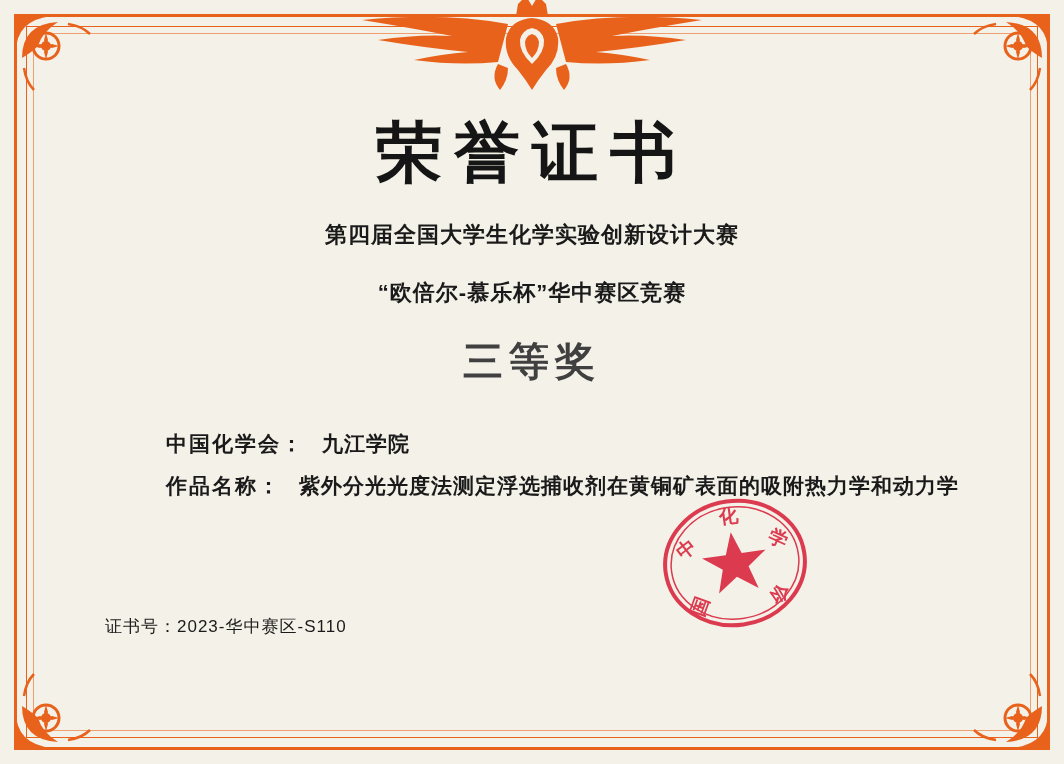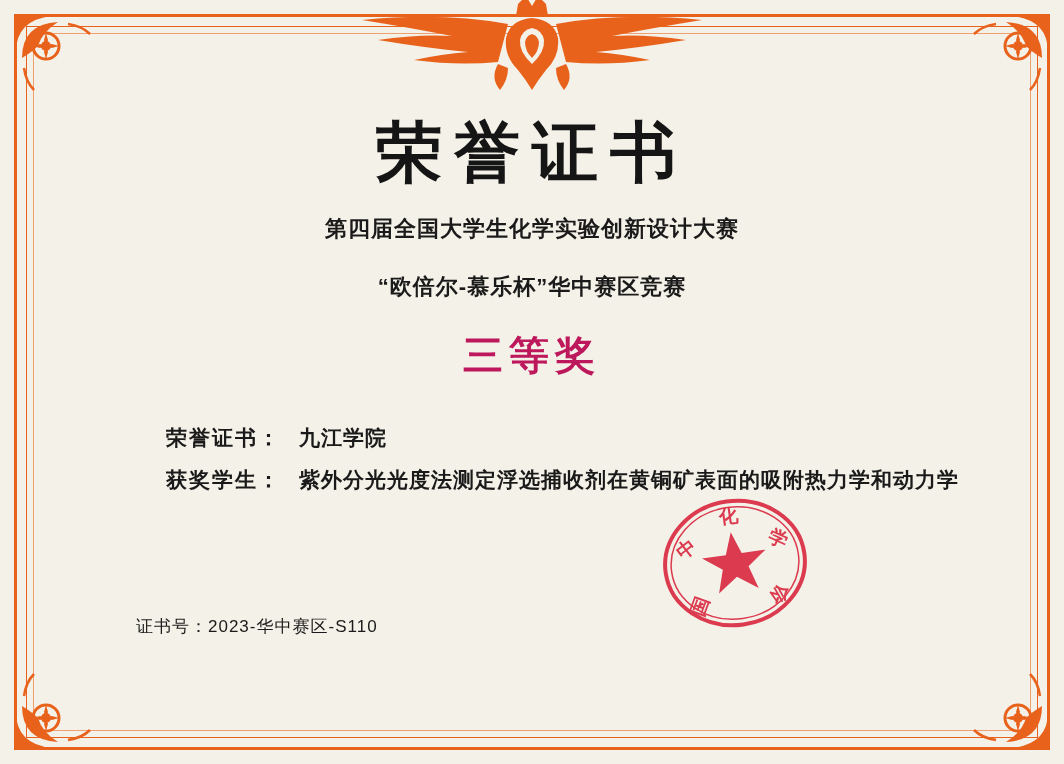--- a/index.html
+++ b/index.html
@@ -86,36 +86,36 @@
     margin-top: 26px;
     height: 92px;
     line-height: 92px;
     white-space: nowrap;
   }
 
   .sub-line1 {
     text-align: center;
     font-size: 22px;
     font-weight: bold;
-    margin-top: 16px;
+    margin-top: 22px;
     letter-spacing: 1px;
   }
   .sub-line2 {
     text-align: center;
     font-size: 22px;
     font-weight: bold;
     margin-top: 28px;
     letter-spacing: 1px;
   }
 
   .award-level {
     text-align: center;
     font-size: 40px;
     font-weight: bold;
-    color: #be185d;
+    color: #404040;
     letter-spacing: 6px;
     margin-top: 26px;
   }
 
   .fields {
     margin-top: 34px;
     padding-left: 106px;
   }
   .field-row {
     font-size: 21px;
@@ -153,21 +153,21 @@
   }
   .sig-date {
     font-size: 21px;
     font-weight: bold;
     letter-spacing: 1px;
     padding-right: 32px;
   }
 
   .cert-number {
     position: absolute;
-    left: 76px;
+    left: 45px;
     bottom: 66px;
     font-size: 17px;
     letter-spacing: 1px;
   }
 
   
   .stamp {
     position: absolute;
     left: 650px;
     top: 488px;
@@ -258,24 +258,24 @@
 
     <div class="cert-title">荣誉证书</div>
 
     <div class="sub-line1">第四届全国大学生化学实验创新设计大赛</div>
     <div class="sub-line2">“欧倍尔-慕乐杯”华中赛区竞赛</div>
 
     <div class="award-level">三等奖</div>
 
     <div class="fields">
       <div class="field-row">
-        <span class="field-label">荣誉证书：</span><span class="field-value">九江学院</span>
+        <span class="field-label">中国化学会：</span><span class="field-value">九江学院</span>
       </div>
       <div class="field-row">
-        <span class="field-label">获奖学生：</span><span class="field-value">紫外分光光度法测定浮选捕收剂在黄铜矿表面的吸附热力学和动力学</span>
+        <span class="field-label">作品名称：</span><span class="field-value">紫外分光光度法测定浮选捕收剂在黄铜矿表面的吸附热力学和动力学</span>
       </div>
     </div>
 
 
     <div class="cert-number">证书号：2023-华中赛区-S110</div>
   </div>
 
   <svg class="stamp" viewBox="0 0 170 150">
     <g transform="rotate(-8 85 75)">
       <ellipse cx="85" cy="75" rx="70" ry="62" fill="none" stroke="#d8213a" stroke-width="4"></ellipse>

